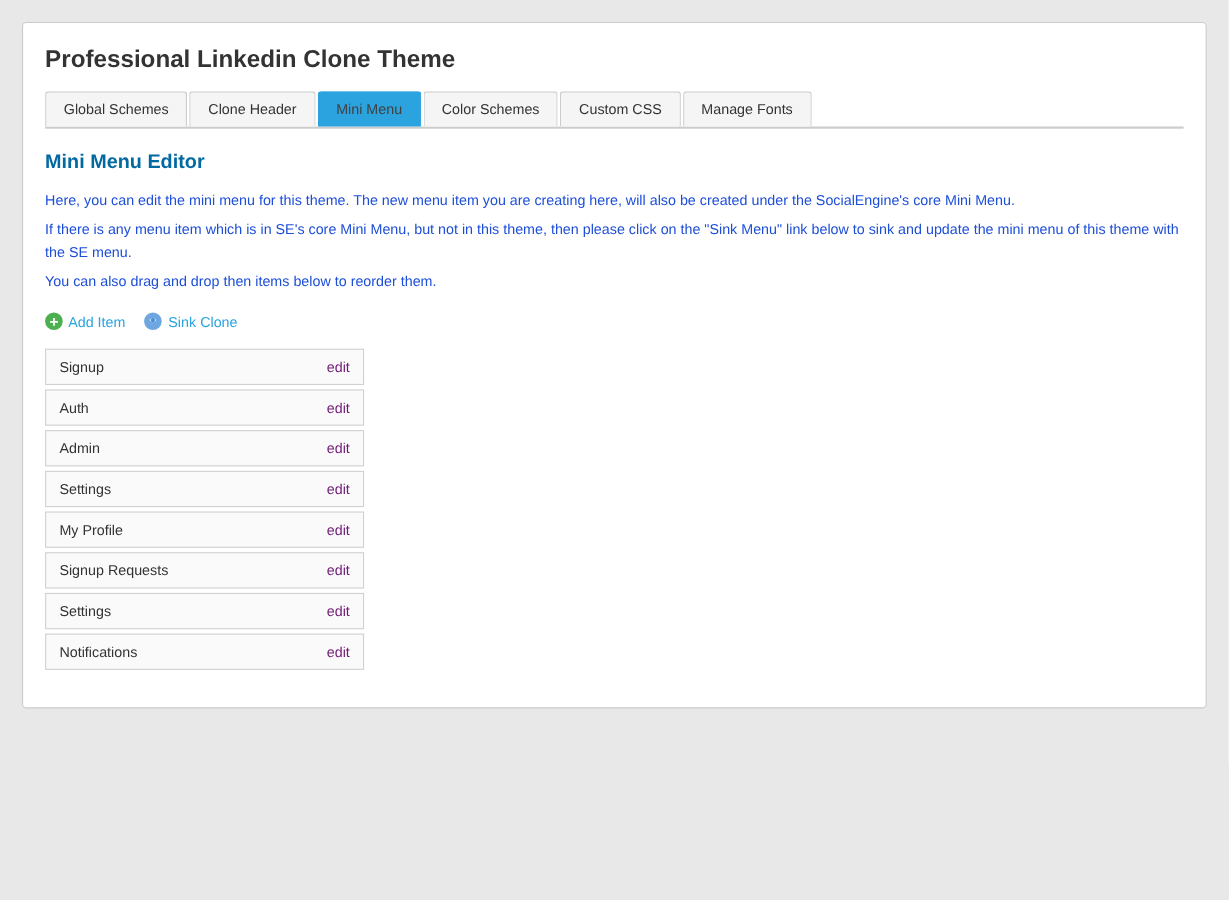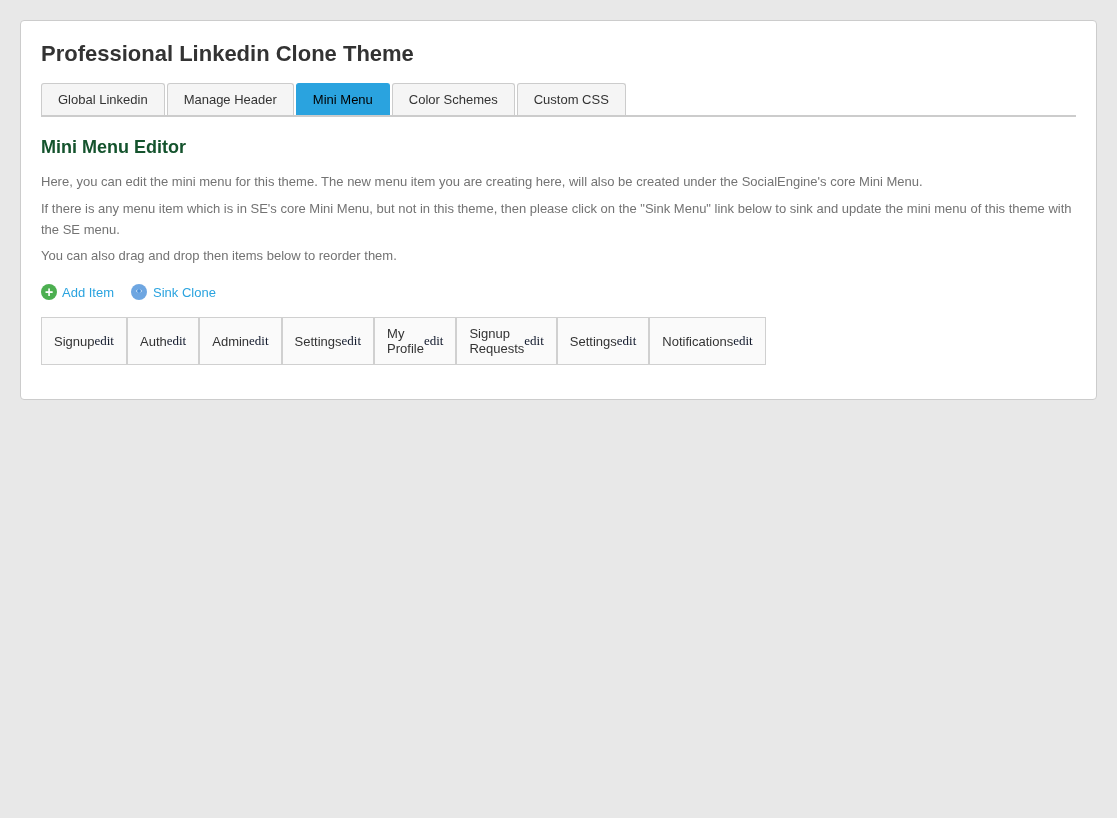--- a/index.html
+++ b/index.html
@@ -39,31 +39,31 @@
       background: #f5f5f5;
       color: #333;
       cursor: pointer;
       font-size: 13px;
       margin-right: 2px;
       white-space: nowrap;
       border-radius: 3px 3px 0 0;
     }
     .tab.active {
       background: #2aa3df;
-      color: #000000;
+      color: #404040;
       border-color: #2aa3df;
     }
     .section-title {
       font-size: 18px;
       font-weight: bold;
-      color: #14532d;
+      color: #0369a1;
       margin-bottom: 14px;
     }
     .description {
-      color: #737373;
+      color: #1d4ed8;
       line-height: 1.6;
       margin-bottom: 6px;
     }
     .actions {
       display: flex;
       gap: 16px;
       margin: 16px 0;
       align-items: center;
     }
     .action-link {
@@ -83,60 +83,60 @@
       border-radius: 50%;
       position: relative;
       color: white;
       font-size: 14px;
       line-height: 16px;
       text-align: center;
       font-weight: bold;
     }
     .menu-list {
       display: flex;
-      flex-direction: row;
+      flex-direction: column;
       gap: 0;
       width: 290px;
       margin-top: 6px;
     }
     .menu-item {
       display: flex;
       justify-content: space-between;
       align-items: center;
       border: 1px solid #d0d0d0;
       background: #fafafa;
       padding: 8px 12px;
       margin-bottom: 4px;
       cursor: grab;
     }
     .menu-item-label {
       color: #333;
       font-size: 13px;
     }
     .menu-item-edit {
-      color: #0f172a;
+      color: #701a75;
       font-size: 13px;
       cursor: pointer;
       text-decoration: none;
-      font-family: Liberation Serif, serif;
     }
   </style>
 </head>
 <body>
 
 <div class="page-container">
 
   <div class="page-title">Professional Linkedin Clone Theme</div>
 
   <div class="tabs" id="tab-bar">
-      <div class="tab">Global Linkedin</div>
-      <div class="tab">Manage Header</div>
+      <div class="tab">Global Schemes</div>
+      <div class="tab">Clone Header</div>
       <div class="tab active">Mini Menu</div>
       <div class="tab">Color Schemes</div>
       <div class="tab">Custom CSS</div>
+      <div class="tab">Manage Fonts</div>
     </div>
 
   <div class="section-title">Mini Menu Editor</div>
 
   <p class="description">Here, you can edit the mini menu for this theme. The new menu item you are creating here, will also be created under the SocialEngine's core Mini Menu.</p>
   <p class="description">If there is any menu item which is in SE's core Mini Menu, but not in this theme, then please click on the "Sink Menu" link below to sink and update the mini menu of this theme with the SE menu.</p>
   <p class="description">You can also drag and drop then items below to reorder them.</p>
 
   <div class="actions">
     <a class="action-link">

